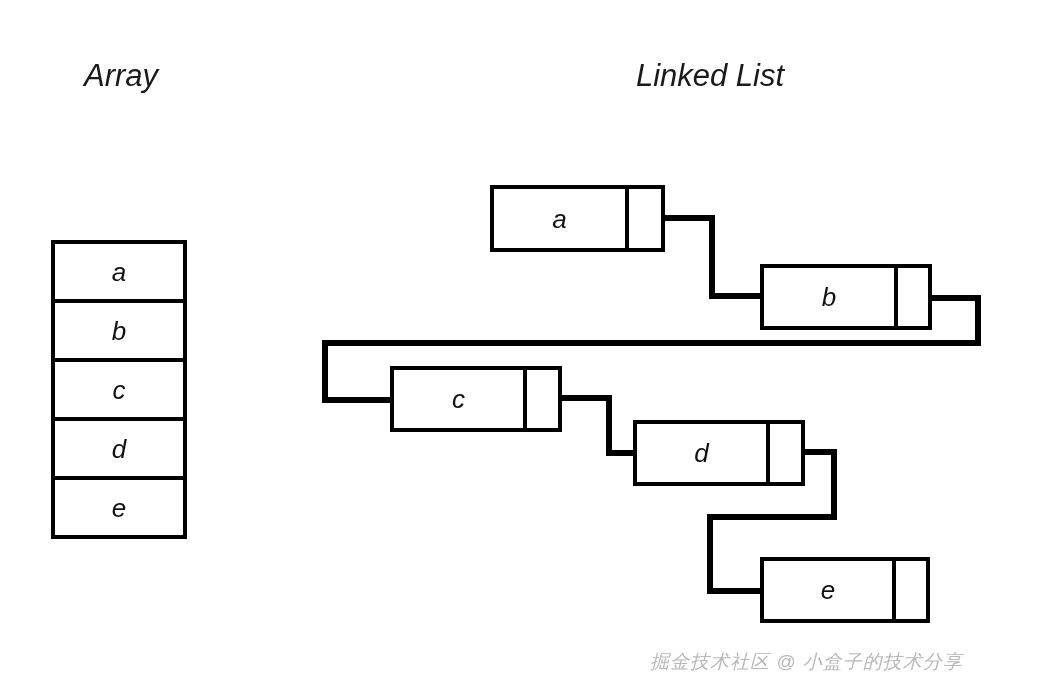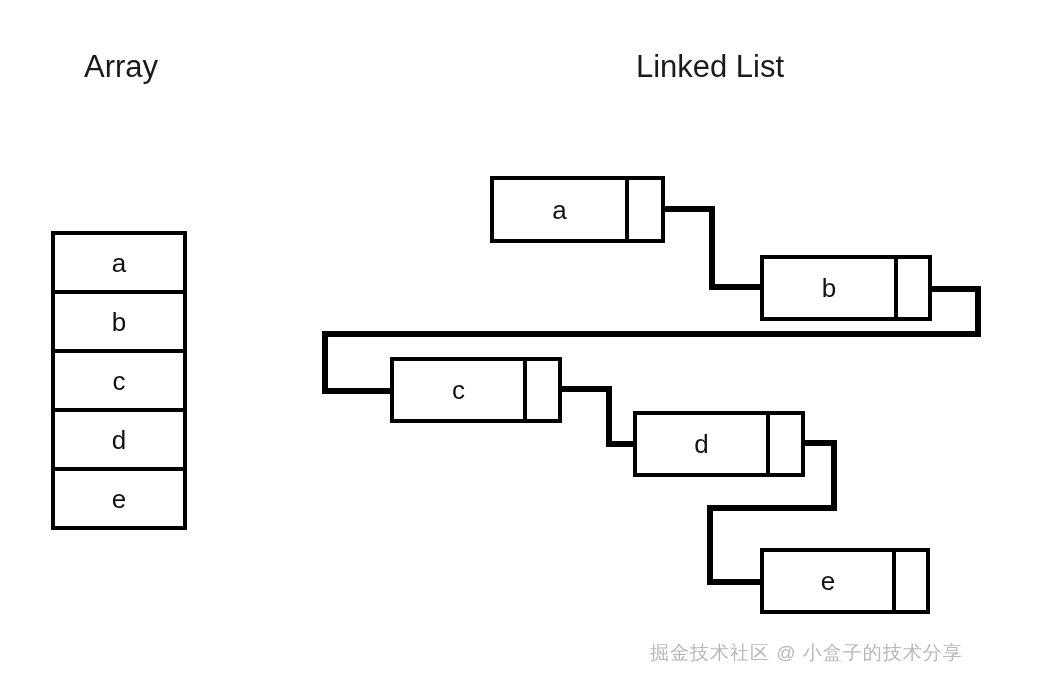--- a/index.html
+++ b/index.html
@@ -11,23 +11,24 @@
     width: 1057px;
     height: 691px;
     font-family: "Liberation Sans", sans-serif;
     color: #000000;
     overflow: hidden;
     position: relative;
   }
   #diagram-root {
     position: absolute;
     left: 0;
-    top: 4px;
+    top: 13px;
     width: 1057px;
     height: 491px;
+    font-style: italic;
   }
   svg#diagram-svg {
     display: block;
     width: 1057px;
     height: 691px;
   }
   .title-text {
     font-family: "Liberation Sans", sans-serif;
     font-size: 31px;
     fill: #1a1a1a;

